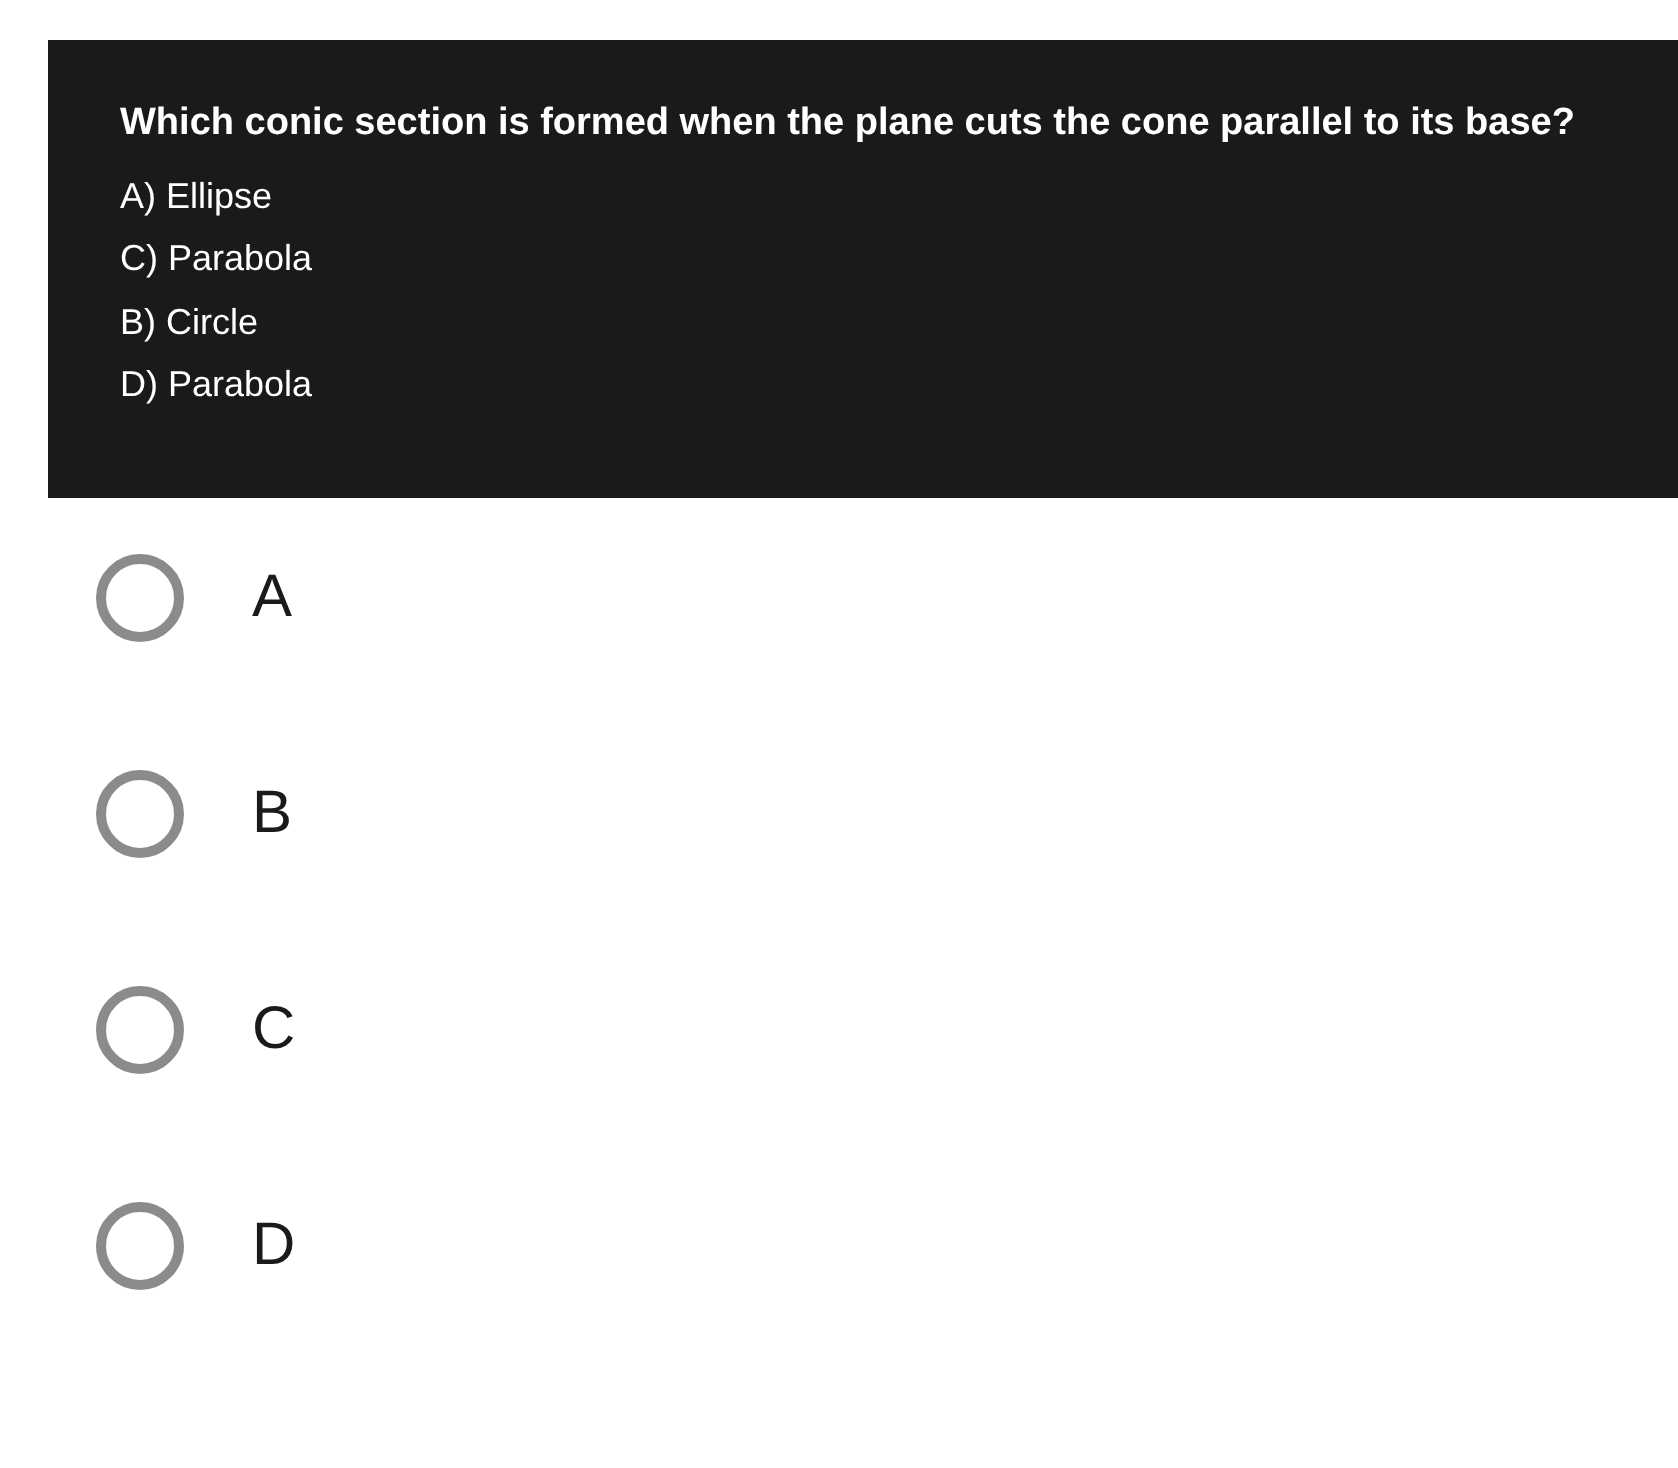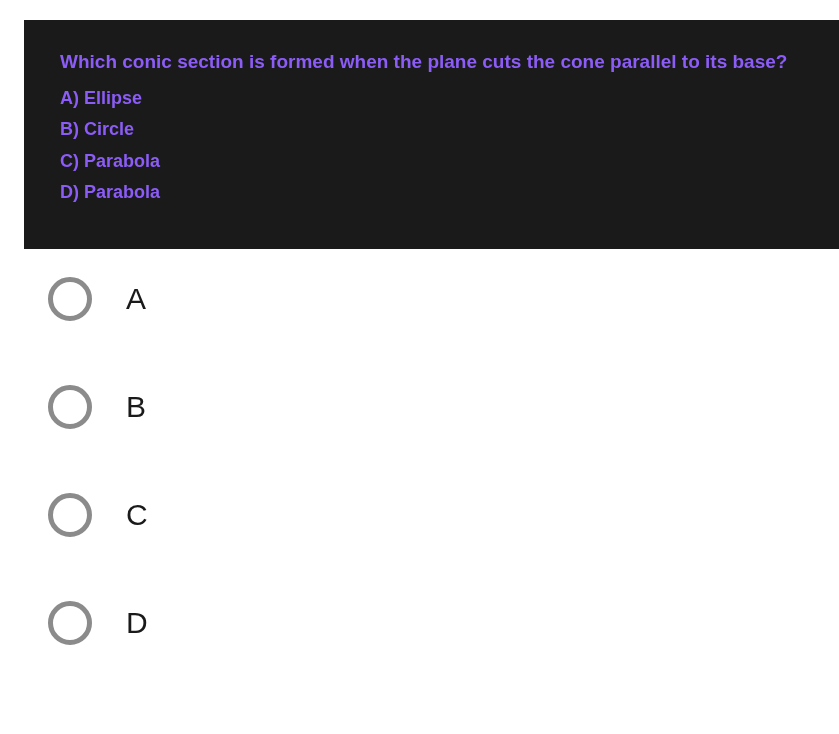--- a/index.html
+++ b/index.html
@@ -9,35 +9,35 @@
     }
     body {
       font-family: "Segoe UI", Arial, sans-serif;
       background: #ffffff;
       width: 839px;
       height: 734px;
       overflow: hidden;
     }
     .question-box {
       background: #1a1a1a;
-      color: #8b5cf6;
+      color: #ffffff;
       padding: 28px 28px 40px 36px;
       margin-left: 24px;
       margin-top: 20px;
     }
     .question-text {
       font-weight: 600;
       font-size: 19px;
       line-height: 1.5;
       margin-bottom: 6px;
     }
     .question-option {
       font-size: 18px;
       line-height: 1.75;
-      font-weight: 700;
+      font-weight: 400;
     }
     .answer-list {
       padding: 28px 0 0 48px;
     }
     .answer-item {
       display: flex;
       align-items: center;
       margin-bottom: 64px;
       cursor: pointer;
     }
@@ -54,22 +54,22 @@
       margin-left: 34px;
       line-height: 1;
     }
   </style>
 </head>
 <body>
 
 <div class="question-box">
   <div class="question-text">Which conic section is formed when the plane cuts the cone parallel to its base?</div>
   <div class="question-option">A) Ellipse</div>
+  <div class="question-option">C) Parabola</div>
   <div class="question-option">B) Circle</div>
-  <div class="question-option">C) Parabola</div>
   <div class="question-option">D) Parabola</div>
 </div>
 
 <div class="answer-list">
   <div class="answer-item">
     <span class="radio-circle"></span>
     <span class="answer-label">A</span>
   </div>
   <div class="answer-item">
     <span class="radio-circle"></span>

